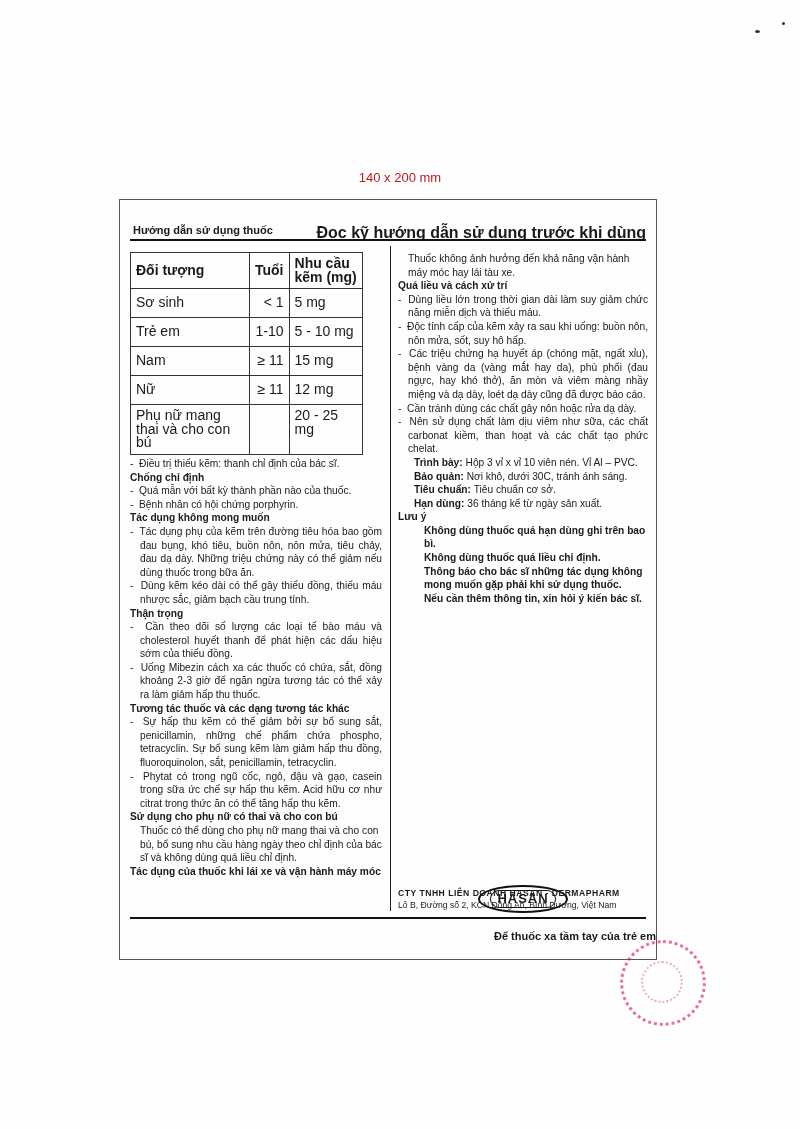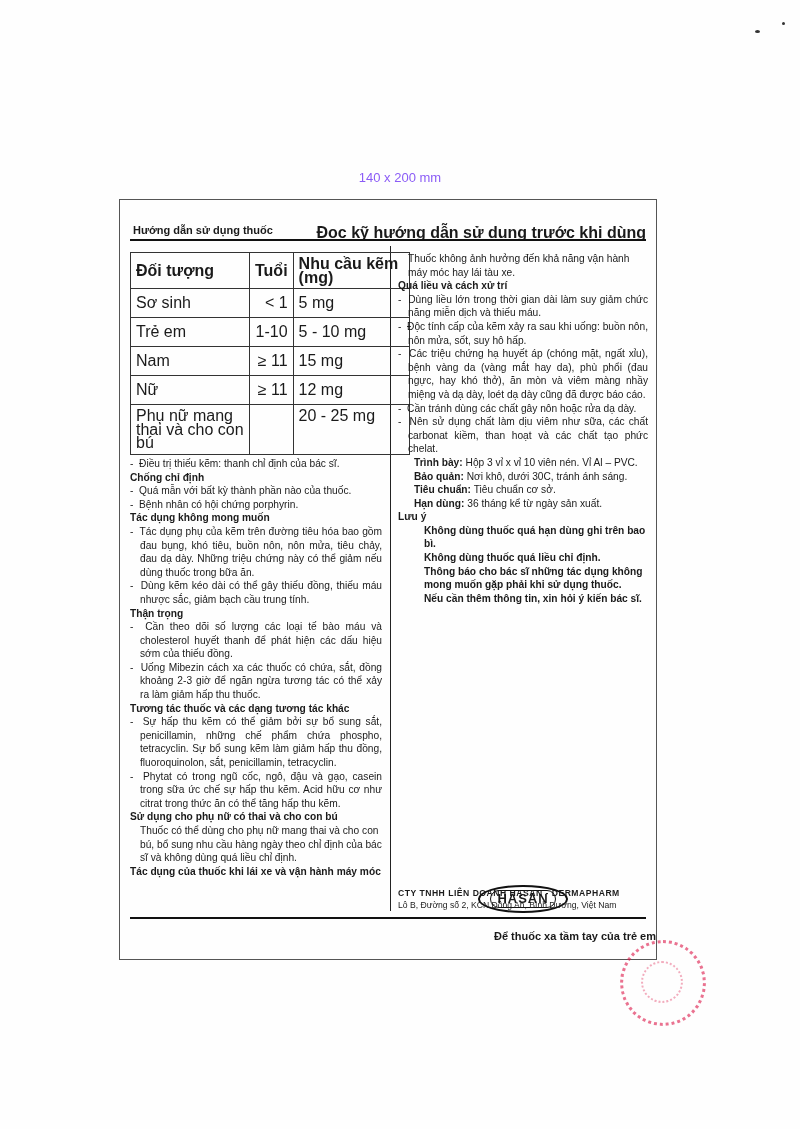--- a/index.html
+++ b/index.html
@@ -1,28 +1,28 @@
 <!DOCTYPE html>
 <html><head>
 <meta charset="utf-8">
 <style>
   html, body { margin:0; padding:0; }
   body { width:800px; height:1129px; background:#fefefe; position:relative; overflow:hidden;
          font-family:"Liberation Sans", sans-serif; color:#1a1a1a; }
-  .size-label { position:absolute; top:170px; left:0; width:800px; text-align:center; font-size:13px; color:#8b5cf6; }
+  .size-label { position:absolute; top:170px; left:0; width:800px; text-align:center; font-size:13px; color:#b91c1c; }
   .box { position:absolute; left:119px; top:199px; width:538px; height:761px; border:1px solid #555; box-sizing:border-box; }
   .hdr-left { position:absolute; left:13px; top:24px; font-size:11px; font-weight:bold; }
   .hdr-right { position:absolute; right:10px; top:24px; font-size:16px; font-weight:bold; }
   .hdr-line { position:absolute; left:10px; right:10px; top:39px; height:2px; background:#111; }
   .col-div { position:absolute; left:270px; top:46px; width:1px; height:665px; background:#222; }
   .bottom-line { position:absolute; left:10px; right:10px; top:717px; height:2px; background:#111; }
   .footer { position:absolute; left:0; right:0; top:730px; text-align:right; font-size:11px; font-weight:bold; }
   .col-left { position:absolute; left:10px; top:52px; width:252px; font-size:10.2px; line-height:13.6px; }
   .col-right { position:absolute; left:278px; top:52px; width:250px; font-size:10.2px; line-height:13.6px; }
-  table.dose { border-collapse:collapse; width:280px; margin-bottom:2px; font-size:16px; }
+  table.dose { border-collapse:collapse; width:233px; margin-bottom:2px; font-size:14px; }
   table.dose td, table.dose th { border:1px solid #333; padding:4px 5px; text-align:left; vertical-align:top; }
   table.dose th { font-weight:bold; height:20px; vertical-align:middle; }
   table.dose td { height:20px; vertical-align:middle; }
   table.dose td.age { text-align:right; white-space:nowrap; }
   table.dose tr.last td { vertical-align:top; height:30px; }
   .sec { font-weight:bold; }
   .bul { padding-left:10px; text-indent:-10px; text-align:justify; }
   .bul::before { content:"-  "; white-space:pre; }
   .indent { padding-left:10px; }
   .bold { font-weight:bold;margin-left:16px; }

